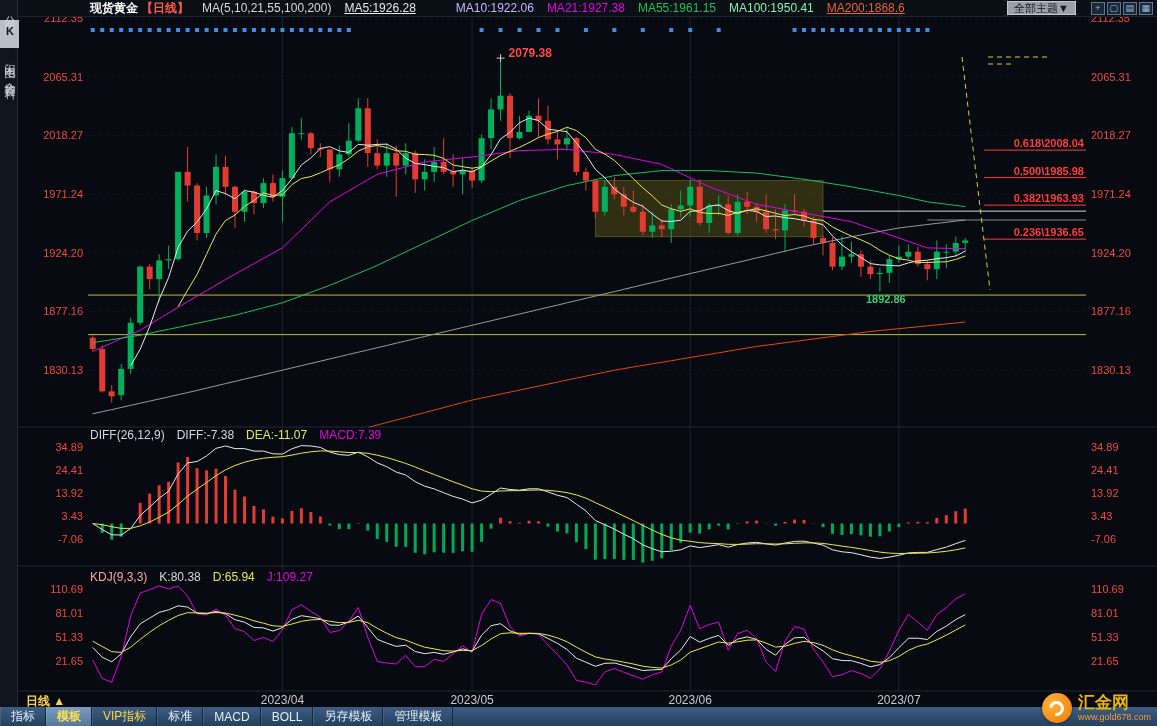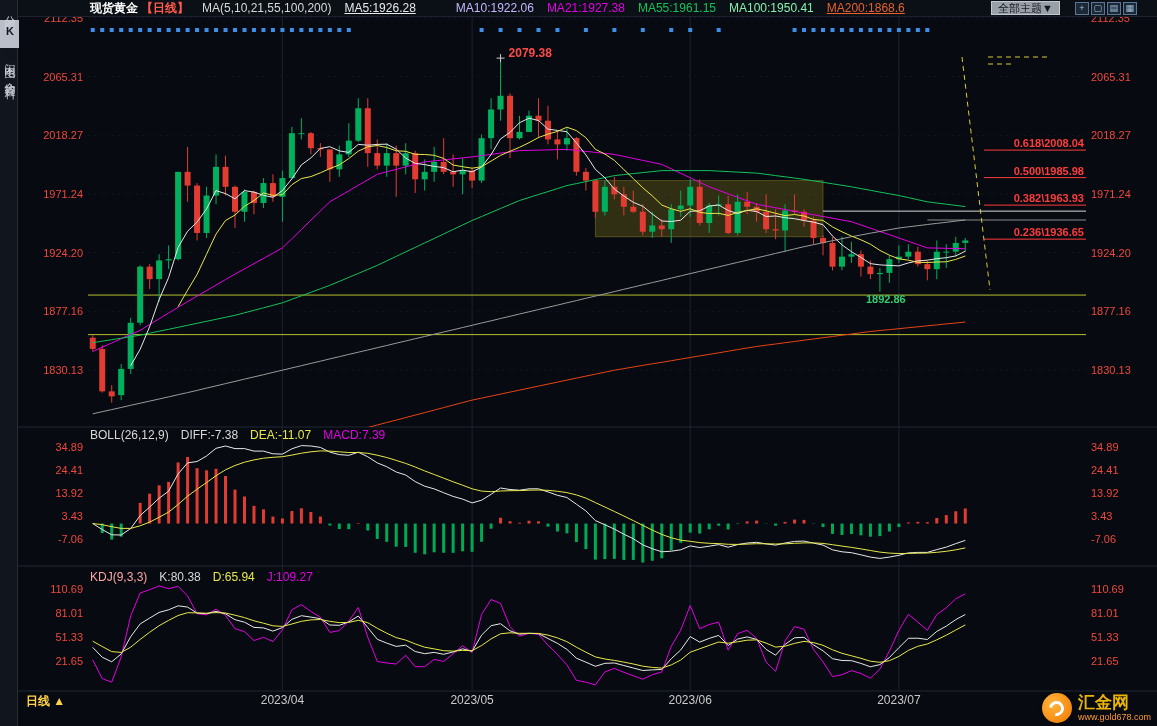--- a/index.html
+++ b/index.html
@@ -1,21 +1,21 @@
 <!DOCTYPE html>
 <html><head>
 <meta charset="utf-8">
 <style>
   *{margin:0;padding:0;box-sizing:border-box}
   html,body{width:1157px;height:726px;overflow:hidden;background:#000}
   body{font-family:"Liberation Sans",sans-serif}
   .screen{position:relative;width:1157px;height:726px;background:#070a11;overflow:hidden}
   #chart-canvas{position:absolute;left:0;top:0;z-index:1}
   .header{position:absolute;left:18px;top:0;right:0;height:17px;display:flex;align-items:center;gap:13px;
-    padding-left:72px;padding-right:20px;font-size:12px;color:#ddd;background:#0b0f16;border-bottom:1px solid #1c222e;z-index:2}
+    padding-left:72px;padding-right:4px;font-size:12px;color:#ddd;background:#0b0f16;border-bottom:1px solid #1c222e;z-index:2}
   .sym{font-weight:bold;color:#ffffff;white-space:nowrap}
   .period{color:#ff5a4a;font-weight:bold;white-space:nowrap}
   .magroup{color:#d8d8d8;white-space:nowrap}
   .mavals{display:flex;gap:13px;white-space:nowrap}
   .flex-spacer{flex:1}
   .theme-btn{background:#9aa0a8;color:#14181f;border:1px solid #c3c8d0;font-size:11px;height:14px;line-height:12px;
     padding:0 6px;cursor:pointer;font-family:"Liberation Sans",sans-serif}
   .win-icons{display:flex;gap:2px;margin-left:2px}
   .win-icon{width:14px;height:13px;border:1px solid #5a7896;background:#1c2835;color:#9cc0e0;font-size:9px;
     line-height:11px;text-align:center;display:inline-block;cursor:pointer}
@@ -494,37 +494,47 @@
   </div>
 
   <div class="sidebar" id="sidebar">
       <div class="side-item">分时图</div>
       <div class="side-item active">K线图</div>
       <div class="side-item">闪电图</div>
       <div class="side-item">合约资料</div>
     </div>
 
   <div class="ind-header" id="macd-header" style="top:428px">
-      <span style="color: rgb(216, 216, 216);">BOLL(26,12,9)</span>
+      <span style="color: rgb(216, 216, 216);">DIFF(26,12,9)</span>
       <span style="color: rgb(216, 216, 216);">DIFF:-7.38</span>
       <span style="color: rgb(232, 232, 74);">DEA:-11.07</span>
       <span style="color: rgb(228, 0, 228);">MACD:7.39</span>
     </div>
   <div class="ind-header" id="kdj-header" style="top:570px">
       <span style="color: #fca5a5;">KDJ(9,3,3)</span>
       <span style="color: rgb(216, 216, 216); text-align: right;">K:80.38</span>
       <span style="color: rgb(232, 232, 74);">D:65.94</span>
       <span style="color: rgb(228, 0, 228);">J:109.27</span>
     </div>
 
   <div class="period-footer">
     <span>日线</span>
     <span>▲</span>
   </div>
 
+  <div class="tabbar" id="tabbar">
+      <div class="tab">指标</div>
+      <div class="tab active">模板</div>
+      <div class="tab vip">VIP指标</div>
+      <div class="tab">标准</div>
+      <div class="tab">MACD</div>
+      <div class="tab">BOLL</div>
+      <div class="tab">另存模板</div>
+      <div class="tab">管理模板</div>
+    </div>
 
   <div class="logo">
     <div class="logo-badge">
         <span class="logo-swirl"></span>
       </div>
     <div class="logo-text">
       <div class="logo-name">汇金网</div>
       <div class="logo-url">www.gold678.com</div>
     </div>
   </div>

